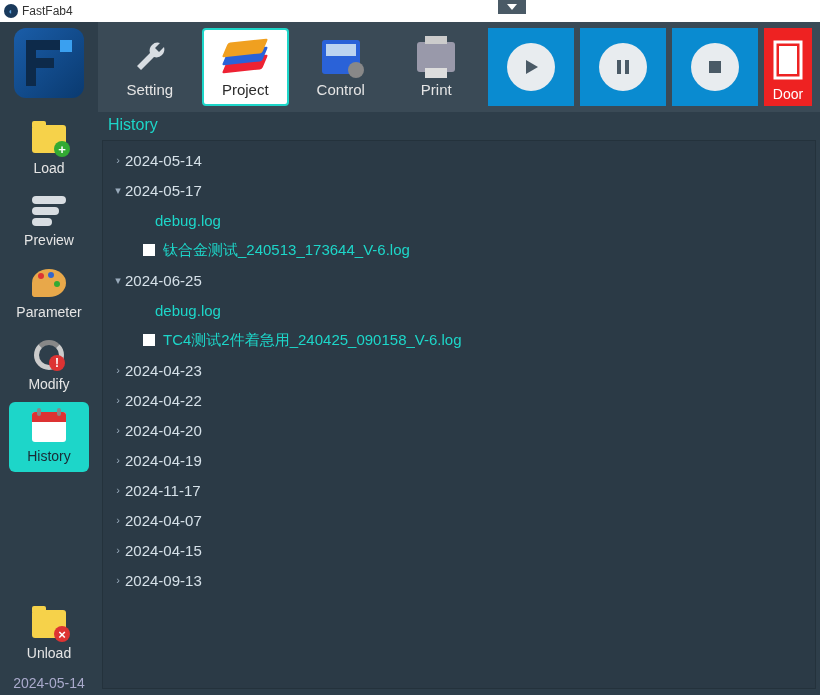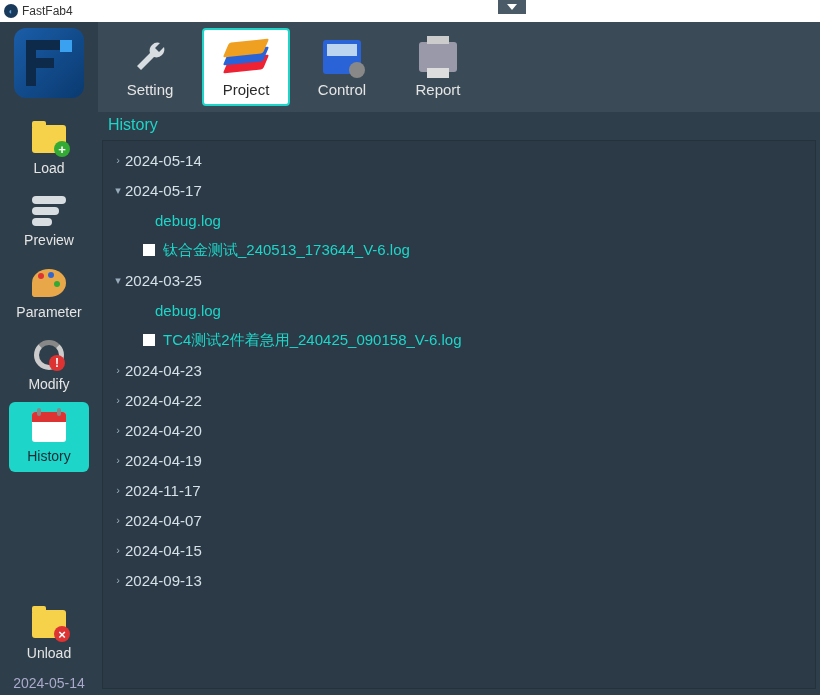--- a/index.html
+++ b/index.html
@@ -187,23 +187,54 @@
       <div class="tool-btn">
         <div class="icon-box">
             <div class="ic-control"></div>
           </div>
         <span>Control</span>
       </div>
       <div class="tool-btn">
         <div class="icon-box">
             <div class="ic-print"></div>
           </div>
-        <span>Report</span>
-      </div>
-
+        <span>Print</span>
+      </div>
+
+      <div class="media-group">
+        <div class="media-btn">
+          <div class="media-circle">
+              <svg width="20" height="20" viewBox="0 0 20 20">
+                <path d="M5 3v14l12-7z"></path>
+              </svg>
+            </div>
+        </div>
+        <div class="media-btn">
+          <div class="media-circle">
+              <svg width="18" height="18" viewBox="0 0 18 18">
+                <rect x="3" y="2" width="4" height="14"></rect>
+                <rect x="11" y="2" width="4" height="14"></rect>
+              </svg>
+            </div>
+        </div>
+        <div class="media-btn">
+          <div class="media-circle">
+              <svg width="16" height="16" viewBox="0 0 16 16">
+                <rect x="2" y="2" width="12" height="12"></rect>
+              </svg>
+            </div>
+        </div>
+        <div class="door-btn">
+          <svg class="door-icon" viewBox="0 0 30 40">
+              <rect x="2" y="2" width="26" height="36" fill="none" stroke="#fff" stroke-width="3"></rect>
+              <rect x="6" y="6" width="18" height="28" fill="#fff"></rect>
+            </svg>
+          <span>Door</span>
+        </div>
+      </div>
     </div>
 
     <div class="content">
       <div class="panel-title">History</div>
       <div class="tree" id="tree">
           <div class="tree-row">
             <span class="caret">›</span>
             <span> 2024-05-14</span>
           </div>
           <div class="tree-row">
@@ -212,21 +243,21 @@
           </div>
           <div class="tree-row child nocheck">
             <span>debug.log</span>
           </div>
           <div class="tree-row child">
             <span class="chk"></span>
             <span>钛合金测试_240513_173644_V-6.log</span>
           </div>
           <div class="tree-row">
             <span class="caret">▾</span>
-            <span> 2024-03-25</span>
+            <span> 2024-06-25</span>
           </div>
           <div class="tree-row child nocheck">
             <span>debug.log</span>
           </div>
           <div class="tree-row child">
             <span class="chk"></span>
             <span>TC4测试2件着急用_240425_090158_V-6.log</span>
           </div>
           <div class="tree-row">
             <span class="caret">›</span>

